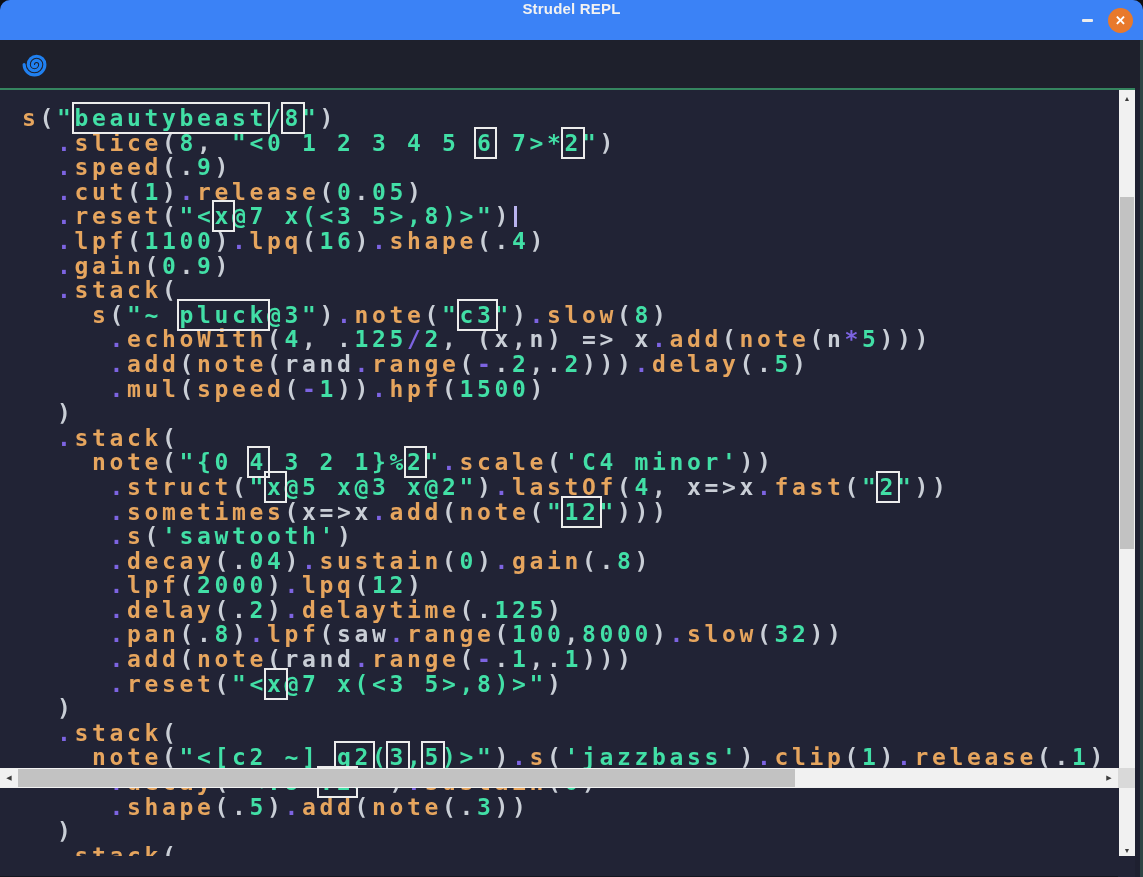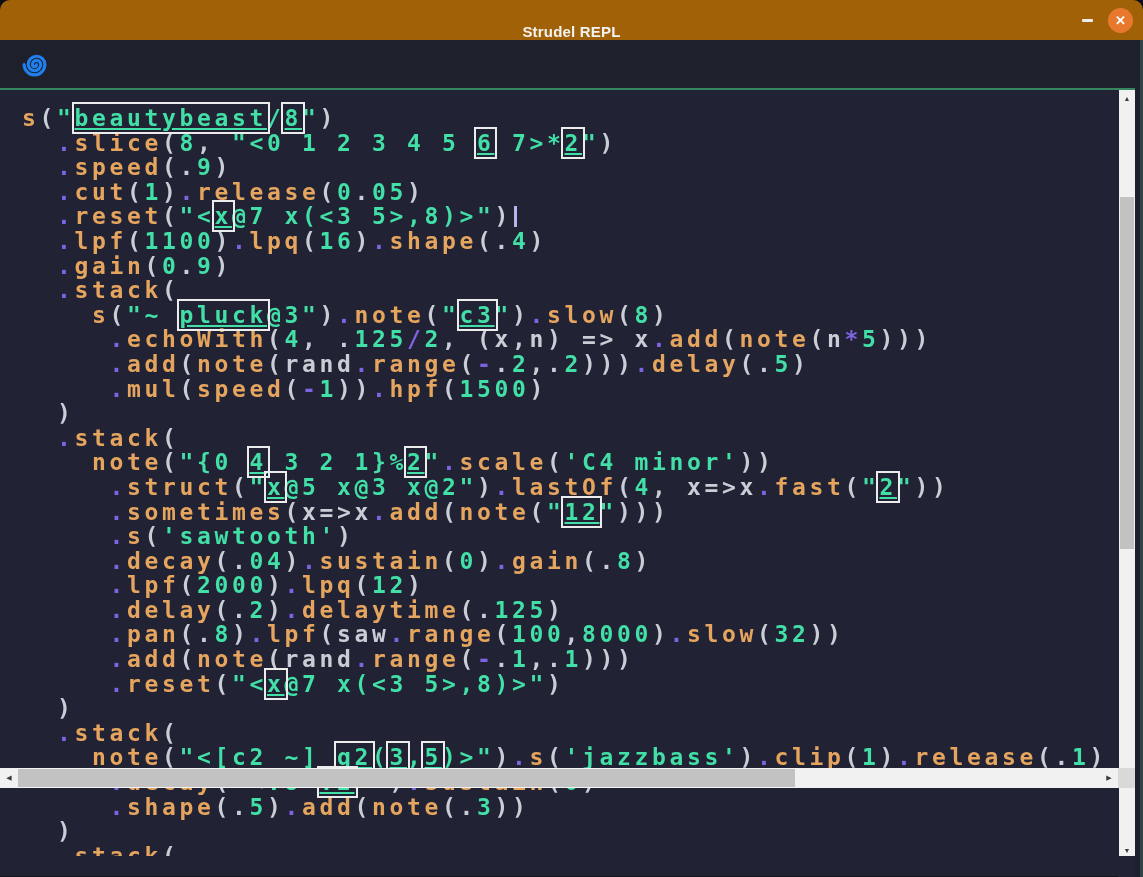--- a/index.html
+++ b/index.html
@@ -5,21 +5,21 @@
   html,body{margin:0;padding:0;background:#0e0f14;}
   *{box-sizing:border-box;}
   .window{
     position:relative;width:1143px;height:877px;overflow:hidden;
     border-radius:10px 10px 0 0;background:#212335;
     font-family:"Liberation Sans", sans-serif;
   }
   
   .titlebar{
     position:absolute;left:0;top:0;width:100%;height:40px;
-    background:#a16207;display:flex;align-items:flex-end;justify-content:center;
+    background:#3b82f6;display:flex;align-items:flex-start;justify-content:center;
   }
   .title{color:#f2f2f2;font-size:15px;font-weight:bold;letter-spacing:.2px;}
   .min-btn{
     position:absolute;right:44px;top:10px;width:24px;height:20px;
     display:flex;align-items:center;justify-content:center;cursor:default;
   }
   .min-bar{width:11px;height:3px;background:#ececec;border-radius:1px;}
   .close-btn{
     position:absolute;right:10px;top:8px;width:25px;height:25px;border-radius:50%;
     background:#e8792c;display:flex;align-items:center;justify-content:center;
@@ -40,21 +40,21 @@
     padding:16px 0 0 22px;
     font-family:"DejaVu Sans Mono", monospace;font-weight:bold;
     font-size:23px;line-height:24.6px;letter-spacing:3.65px;
     white-space:pre;
   }
   .code-line{height:24.6px;}
   .tk-k{color:#e6a55e;}
   .tk-p{color:#7d64e2;}
   .tk-g{color:#c9ced6;}
   .tk-s{color:#42dfa6;}
-  .hl{outline:2px solid #ececec;outline-offset:1px;text-decoration:underline;}
+  .hl{outline:2px solid #ececec;outline-offset:1px;}
   .cursor{
     display:inline-block;width:3px;height:21px;background:#b9b3ee;
     vertical-align:-3px;margin-left:2px;
   }
   
   .vscroll{
     position:absolute;top:0;right:8px;width:16px;height:768px;background:#f1f1f1;
   }
   .vscroll .btn{
     position:absolute;left:0;width:16px;height:16px;display:flex;

